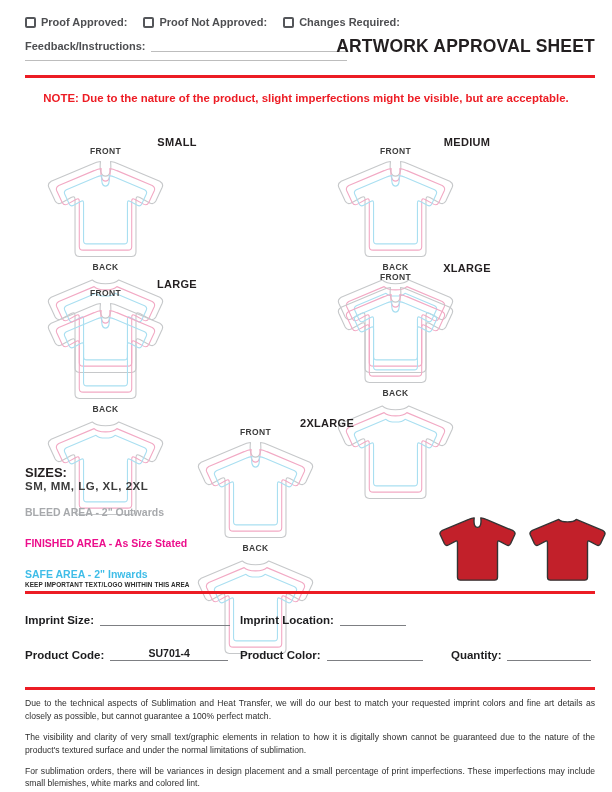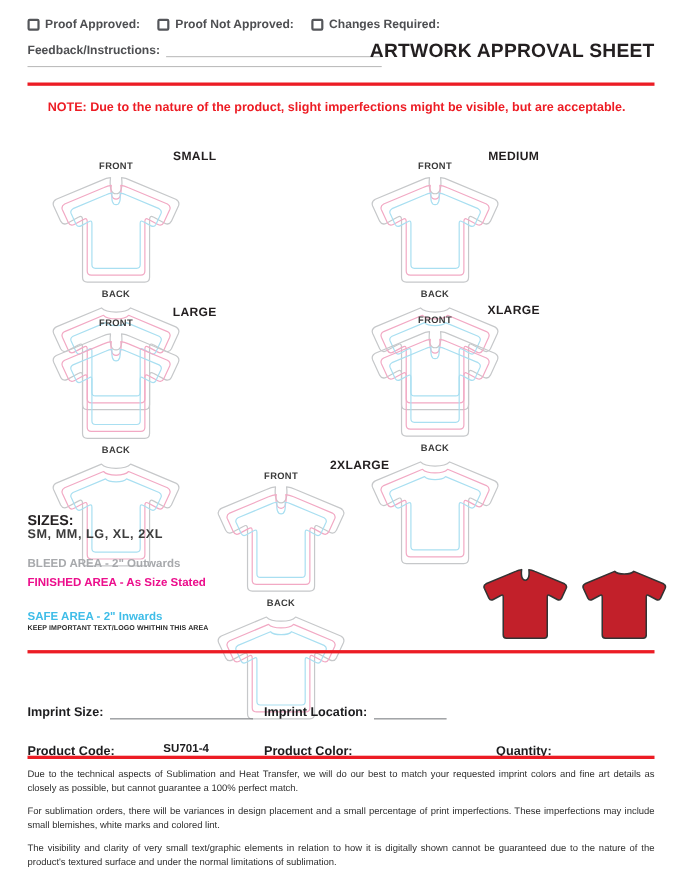--- a/index.html
+++ b/index.html
@@ -22,41 +22,41 @@
   .rule { position:absolute; left:25px; width:570px; height:3px; }
   .rule1 { top:75px; }
   .rule2 { top:591px; height:2.5px; }
   .rule3 { top:687px; height:2.5px; }
   .note { position:absolute; top:92px; left:0; width:100%; text-align:center; font-size:11.4px; font-weight:600; }
   
   .proof-group { position:absolute; width:278px; }
   .g-small  { top:136px; left:38px; }
   .g-medium { top:136px; left:328px; }
   .g-large  { top:278px; left:38px; }
-  .g-xlarge { top:276px; left:328px; }
+  .g-xlarge { top:262px; left:328px; }
   .g-2xlarge{ top:417px; left:188px; }
   .size-label { text-align:center; font-size:11px; font-weight:800; letter-spacing:.3px; margin-bottom:0; }
   .shirt-pair { display:flex; justify-content:space-between; margin-top:-2px;flex-direction:column; }
   .shirt-fig { width:135px; }
   .view-label { text-align:center; font-size:8.5px; font-weight:600; color:#3c3c3c; letter-spacing:.3px; }
   .shirt-fig svg { display:block; width:135px; height:106px; }
   
   .legend { position:absolute; top:465px; left:25px; width:210px; }
   .legend .sizes-head { font-size:13px; font-weight:700; }
   .legend .sizes-val { font-size:11.5px; font-weight:600; color:#3c3c3c; letter-spacing:.5px; }
   .legend .bleed { margin-top:14px; font-size:10.5px; font-weight:600; }
-  .legend .finished { margin-top:6px; font-size:10.5px; font-weight:700; }
+  .legend .finished { margin-top:19px; font-size:10.5px; font-weight:700; }
   .legend .safe { margin-top:19px; font-size:10.5px; font-weight:700; }
   .legend .safe-note { font-size:6.4px; font-weight:700; color:#2b2b2b; margin-top:1px; letter-spacing:.1px; }
   
   .swatch { position:absolute; top:511px; left:434px; display:flex; gap:3px; }
   .swatch svg { width:87px; height:76px; display:block; }
   
   .form { position:absolute; top:613px; left:25px; width:570px; }
-  .form-row { display:flex;margin-top:28px; }
+  .form-row { display:flex; }
   .form-row + .form-row { margin-top:21px; }
   .f-item { display:flex; align-items:flex-end; }
   .f-label { font-size:11.5px; font-weight:600; color:#1d1d1f; white-space:nowrap; }
   .f-line { border-bottom:1.2px solid #7d7f83; margin-left:6px; text-align:center; font-size:10.5px; font-weight:600; color:#1d1d1f; min-height:13px; line-height:13px; }
   .w130{width:130px;} .w66{width:66px;} .w86{width:86px;} .w118{width:118px;} .w112{width:112px;} .w84{width:84px;}
   .col1{width:215px;} .col2{width:183px;} .col3{flex:1;}
   .qty-pad{padding-left:28px;}
   
   .disclaimers { position:absolute; top:697px; left:25px; width:570px; }
   .disclaimers p { font-size:8.6px; line-height:1.5; color:#2e2e2e; text-align:justify; margin-bottom:8px; }
@@ -271,17 +271,17 @@
         <span class="f-label">Quantity:</span>
         <span class="f-line w84"></span>
       </div>
     </div>
   </div>
 
   <div class="rule rule3" style="background: rgb(236, 28, 36);"></div>
 
   <div class="disclaimers">
     <p>Due to the technical aspects of Sublimation and Heat Transfer, we will do our best to match your requested imprint colors and fine art details as closely as possible, but cannot guarantee a 100% perfect match.</p>
+    <p>The visibility and clarity of very small text/graphic elements in relation to how it is digitally shown cannot be guaranteed due to the nature of the product's textured surface and under the normal limitations of sublimation.</p>
     <p>For sublimation orders, there will be variances in design placement and a small percentage of print imperfections. These imperfections may include small blemishes, white marks and colored lint.</p>
-    <p>The visibility and clarity of very small text/graphic elements in relation to how it is digitally shown cannot be guaranteed due to the nature of the product's textured surface and under the normal limitations of sublimation.</p>
   </div>
 
 </div>
 
 </body></html>

